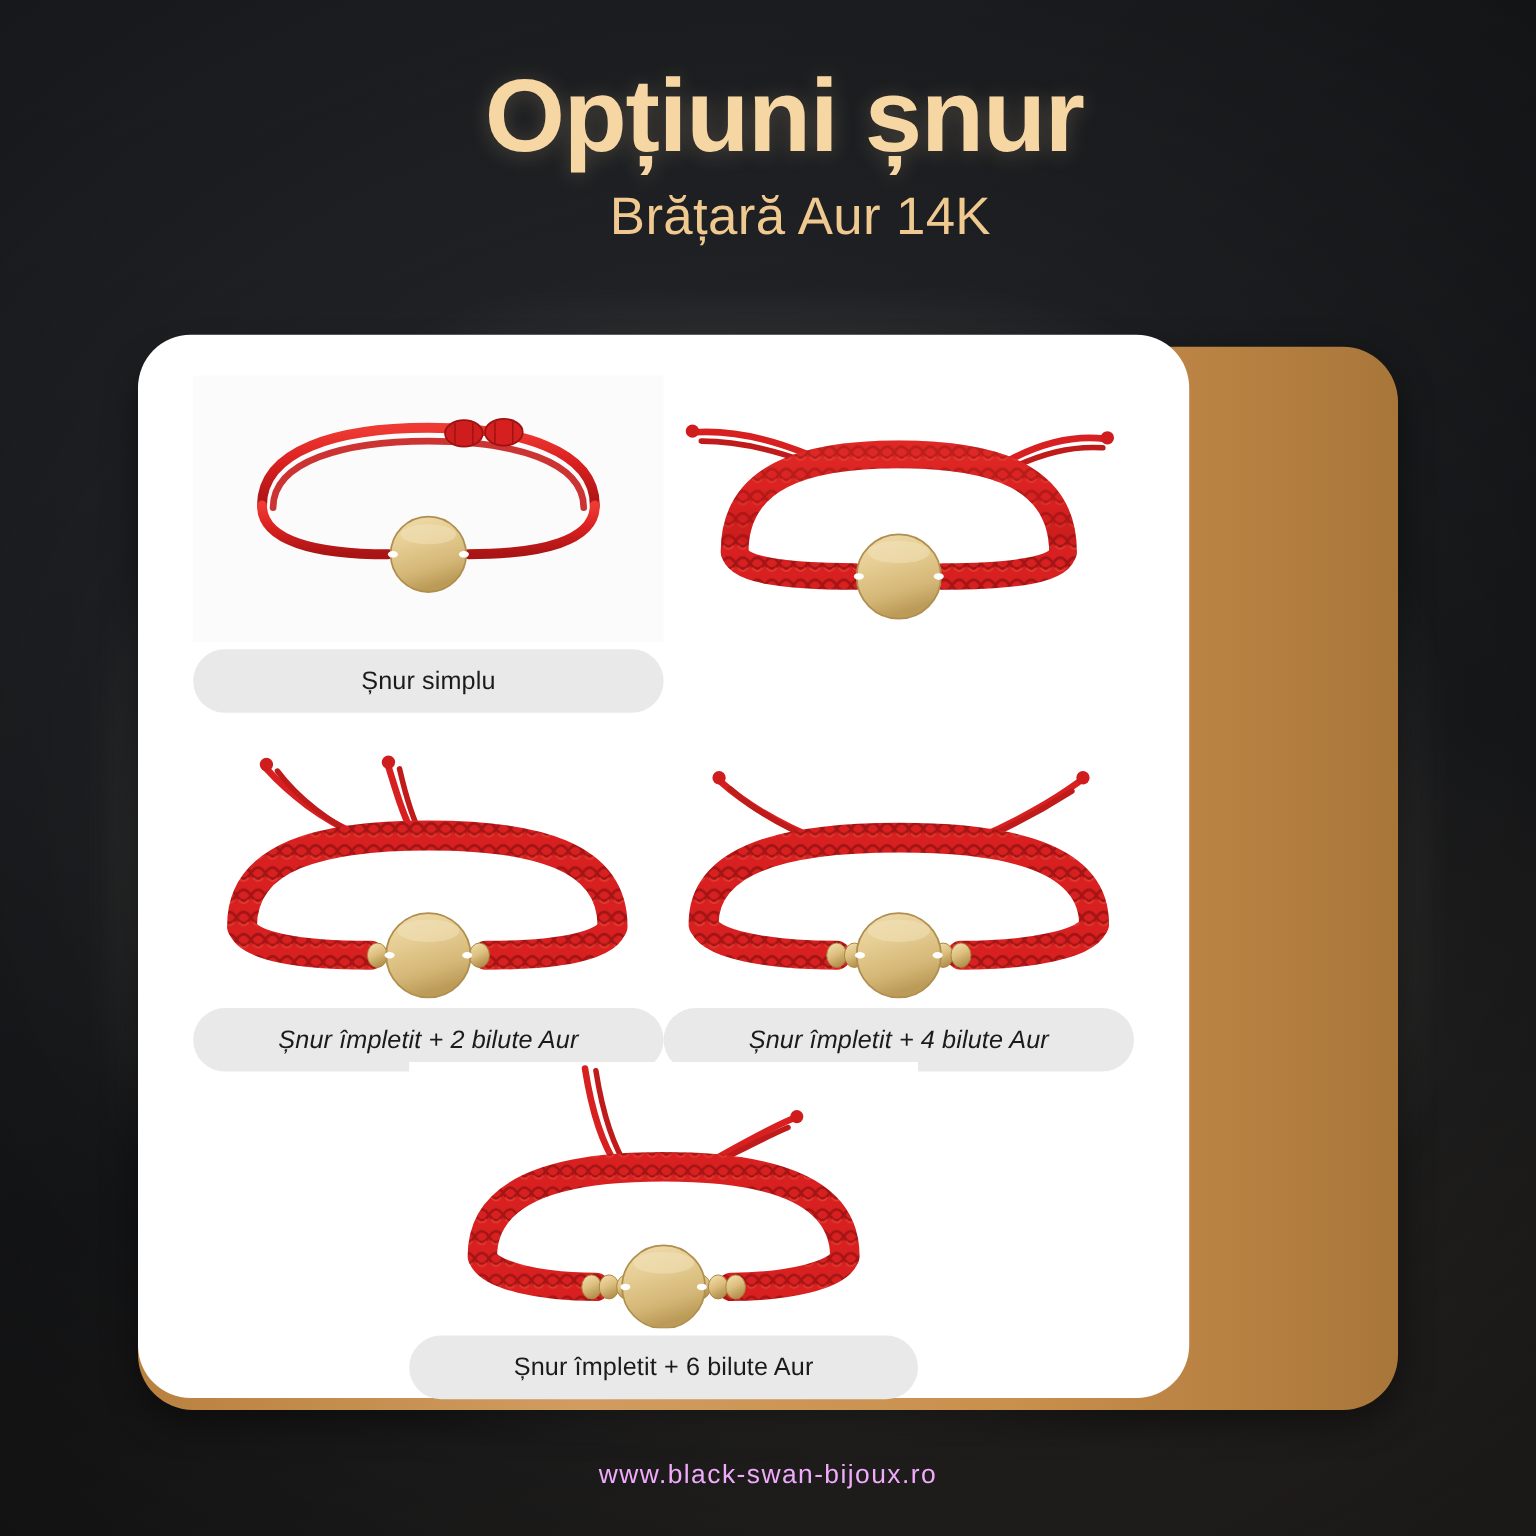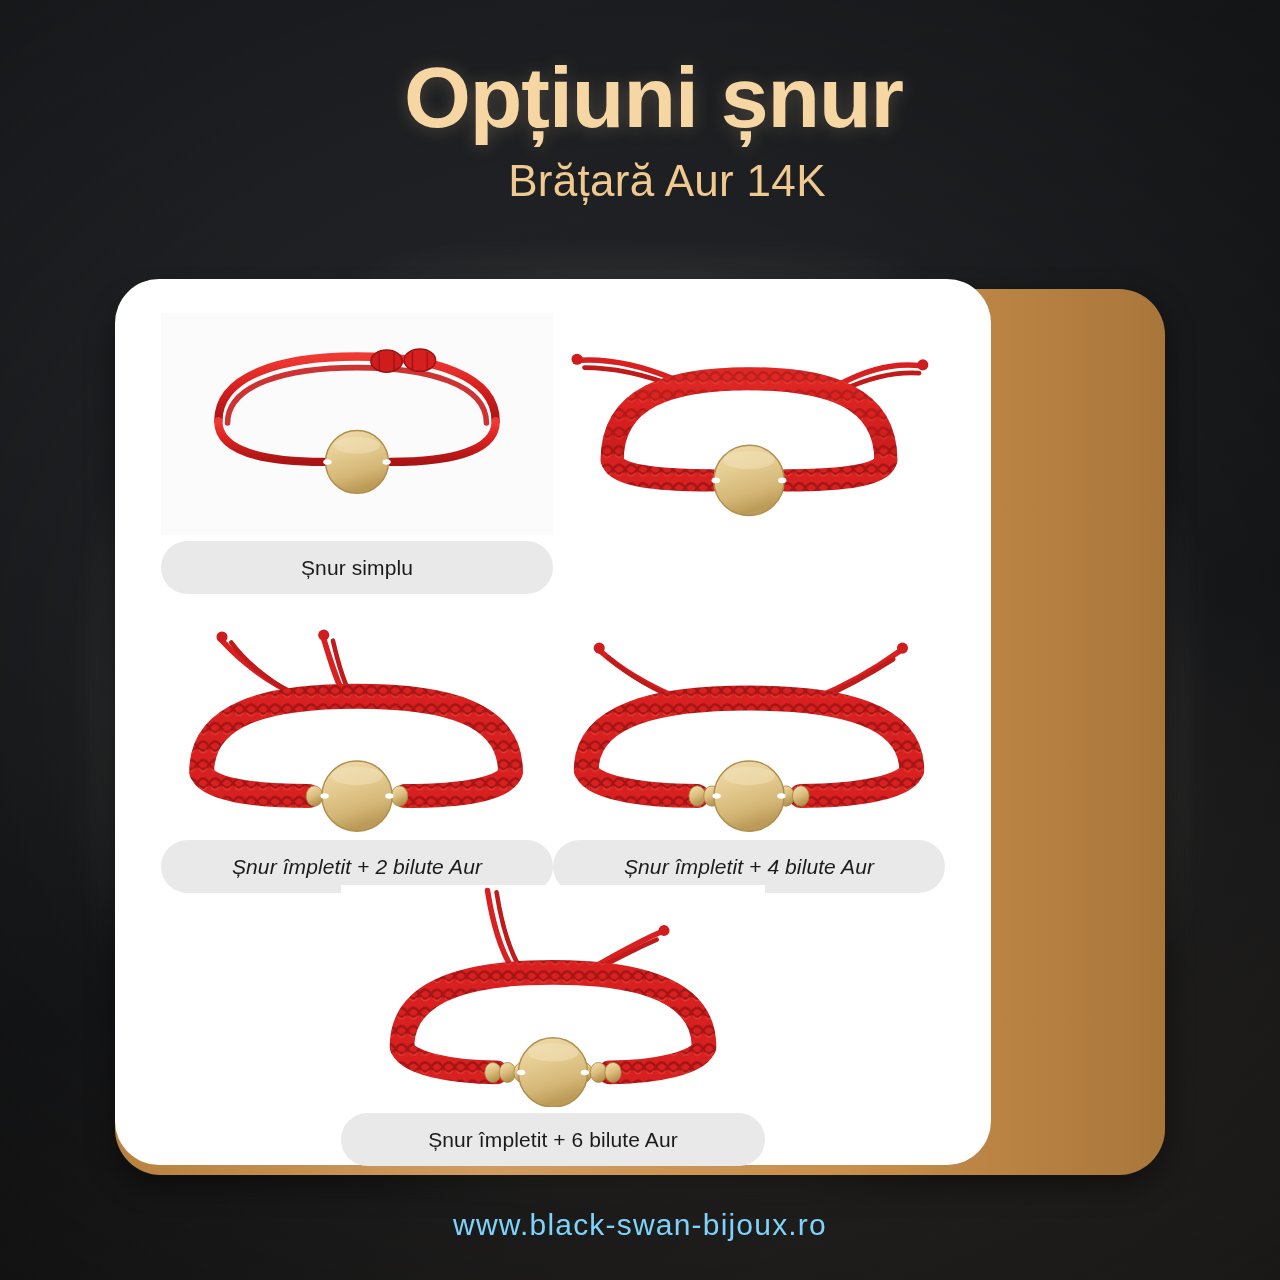--- a/index.html
+++ b/index.html
@@ -147,22 +147,22 @@
   
   .footer {
     position: absolute;
     left: 0;
     bottom: 38px;
     width: 100%;
     text-align: center;
     z-index: 5;
   }
   .footer-url {
-    font-size: 30px;
-    color: #7dd3fc;
+    font-size: 22px;
+    color: #f0abfc;
     letter-spacing: 1.2px;
     text-align: center;
   }
 </style>
 </head>
 <body>
 
 <div class="bg"></div>
 <div class="bg-vignette"></div>
 

